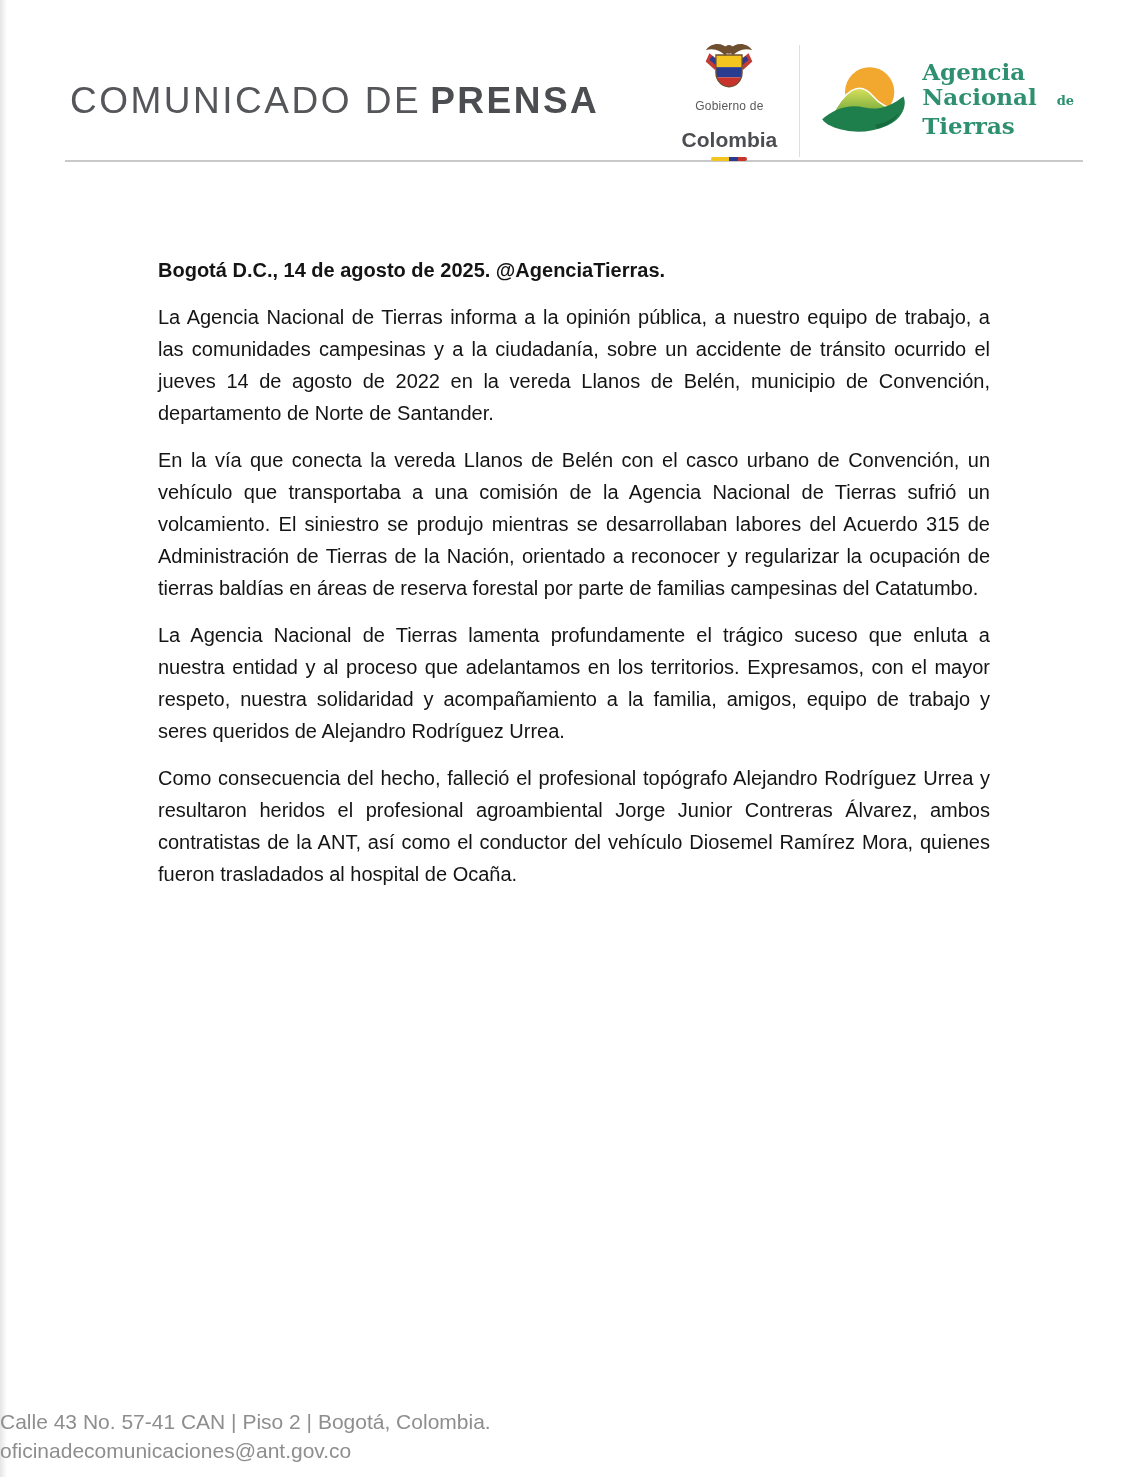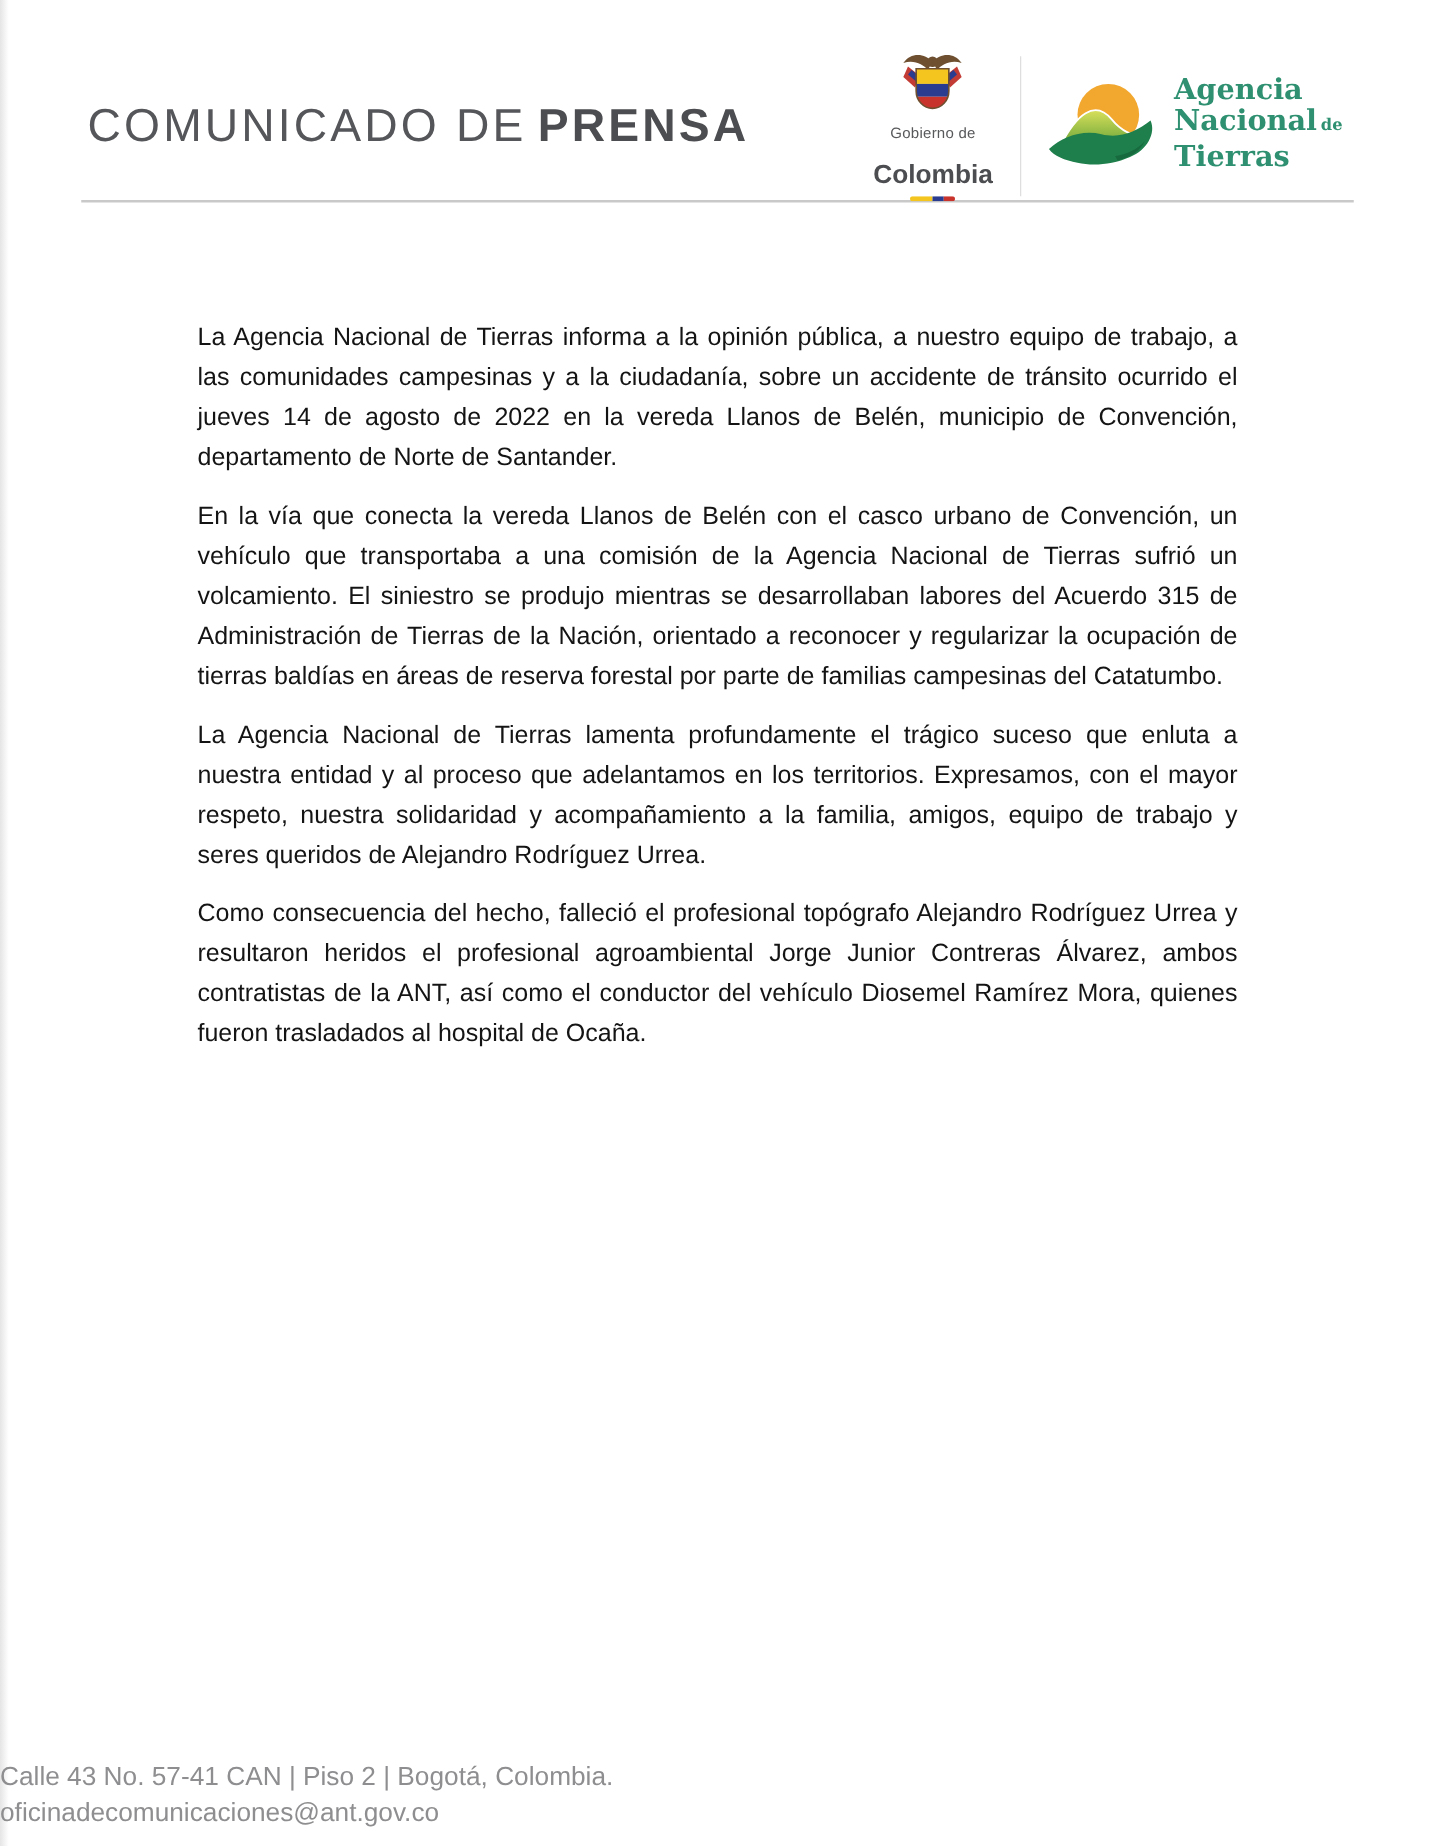--- a/index.html
+++ b/index.html
@@ -74,21 +74,21 @@
   }
   .ant-logo { display: flex; align-items: flex-start; gap: 10px; }
   .ant-mark { display: block; }
   .ant-wordmark {
     font-family: "DejaVu Serif", serif;
     font-weight: 600;
     color: #2e9070;
     font-size: 23px;
     line-height: 25px;
   }
-  .ant-wordmark .de-small { font-size: 13px; margin-left: 3px; }
+  .ant-wordmark .de-small { font-size: 13px; margin-left: 20px; }
 
   .header-rule {
     height: 2px;
     background: #c9c9c9;
     margin: 0 63px 0 65px;
   }
 
   
   .doc-body {
     margin: 92px 156px 0 158px;
@@ -190,20 +190,21 @@
           <div>Tierras</div>
         </div>
       </div>
 
     </div>
   </div>
 
   <div class="header-rule"></div>
 
   <div class="doc-body">
+    <p class="dateline">Bogotá D.C., 14 de agosto de 2025. @AgenciaTierras.</p>
     <p>La Agencia Nacional de Tierras informa a la opinión pública, a nuestro equipo de trabajo, a las comunidades campesinas y a la ciudadanía, sobre un accidente de tránsito ocurrido el jueves 14 de agosto de 2022 en la vereda Llanos de Belén, municipio de Convención, departamento de Norte de Santander.</p>
     <p>En la vía que conecta la vereda Llanos de Belén con el casco urbano de Convención, un vehículo que transportaba a una comisión de la Agencia Nacional de Tierras sufrió un volcamiento. El siniestro se produjo mientras se desarrollaban labores del Acuerdo 315 de Administración de Tierras de la Nación, orientado a reconocer y regularizar la ocupación de tierras baldías en áreas de reserva forestal por parte de familias campesinas del Catatumbo.</p>
     <p>La Agencia Nacional de Tierras lamenta profundamente el trágico suceso que enluta a nuestra entidad y al proceso que adelantamos en los territorios. Expresamos, con el mayor respeto, nuestra solidaridad y acompañamiento a la familia, amigos, equipo de trabajo y seres queridos de Alejandro Rodríguez Urrea.</p>
     <p>Como consecuencia del hecho, falleció el profesional topógrafo Alejandro Rodríguez Urrea y resultaron heridos el profesional agroambiental Jorge Junior Contreras Álvarez, ambos contratistas de la ANT, así como el conductor del vehículo Diosemel Ramírez Mora, quienes fueron trasladados al hospital de Ocaña.</p>
   </div>
 
   <div class="footer">
     <div>Calle 43 No. 57-41 CAN | Piso 2 | Bogotá, Colombia.</div>
     <div>oficinadecomunicaciones@ant.gov.co</div>
   </div>

